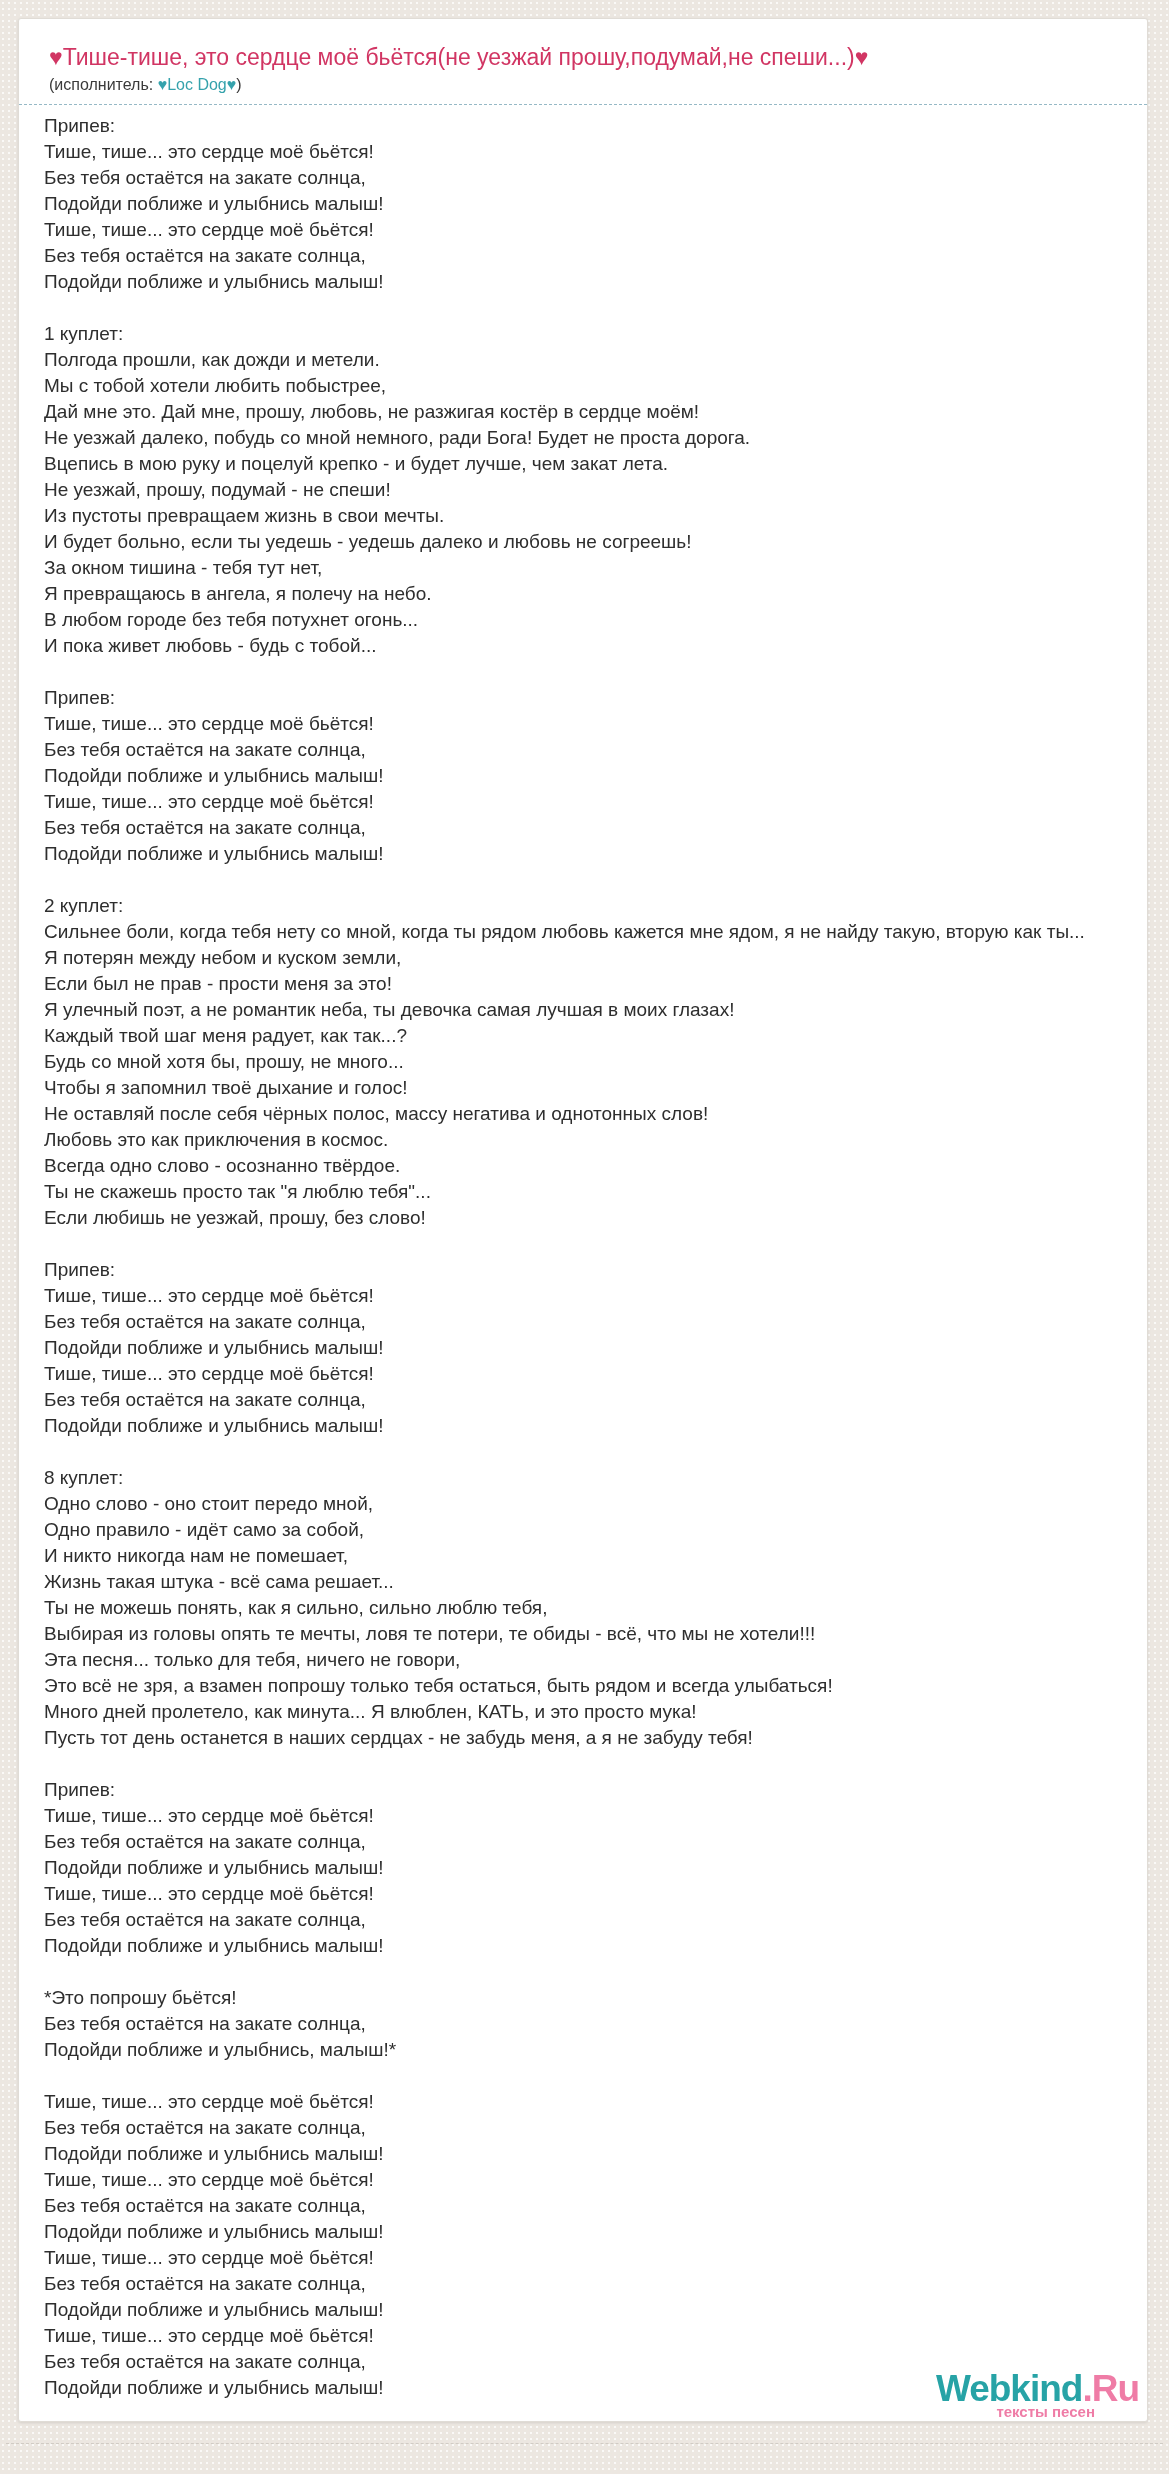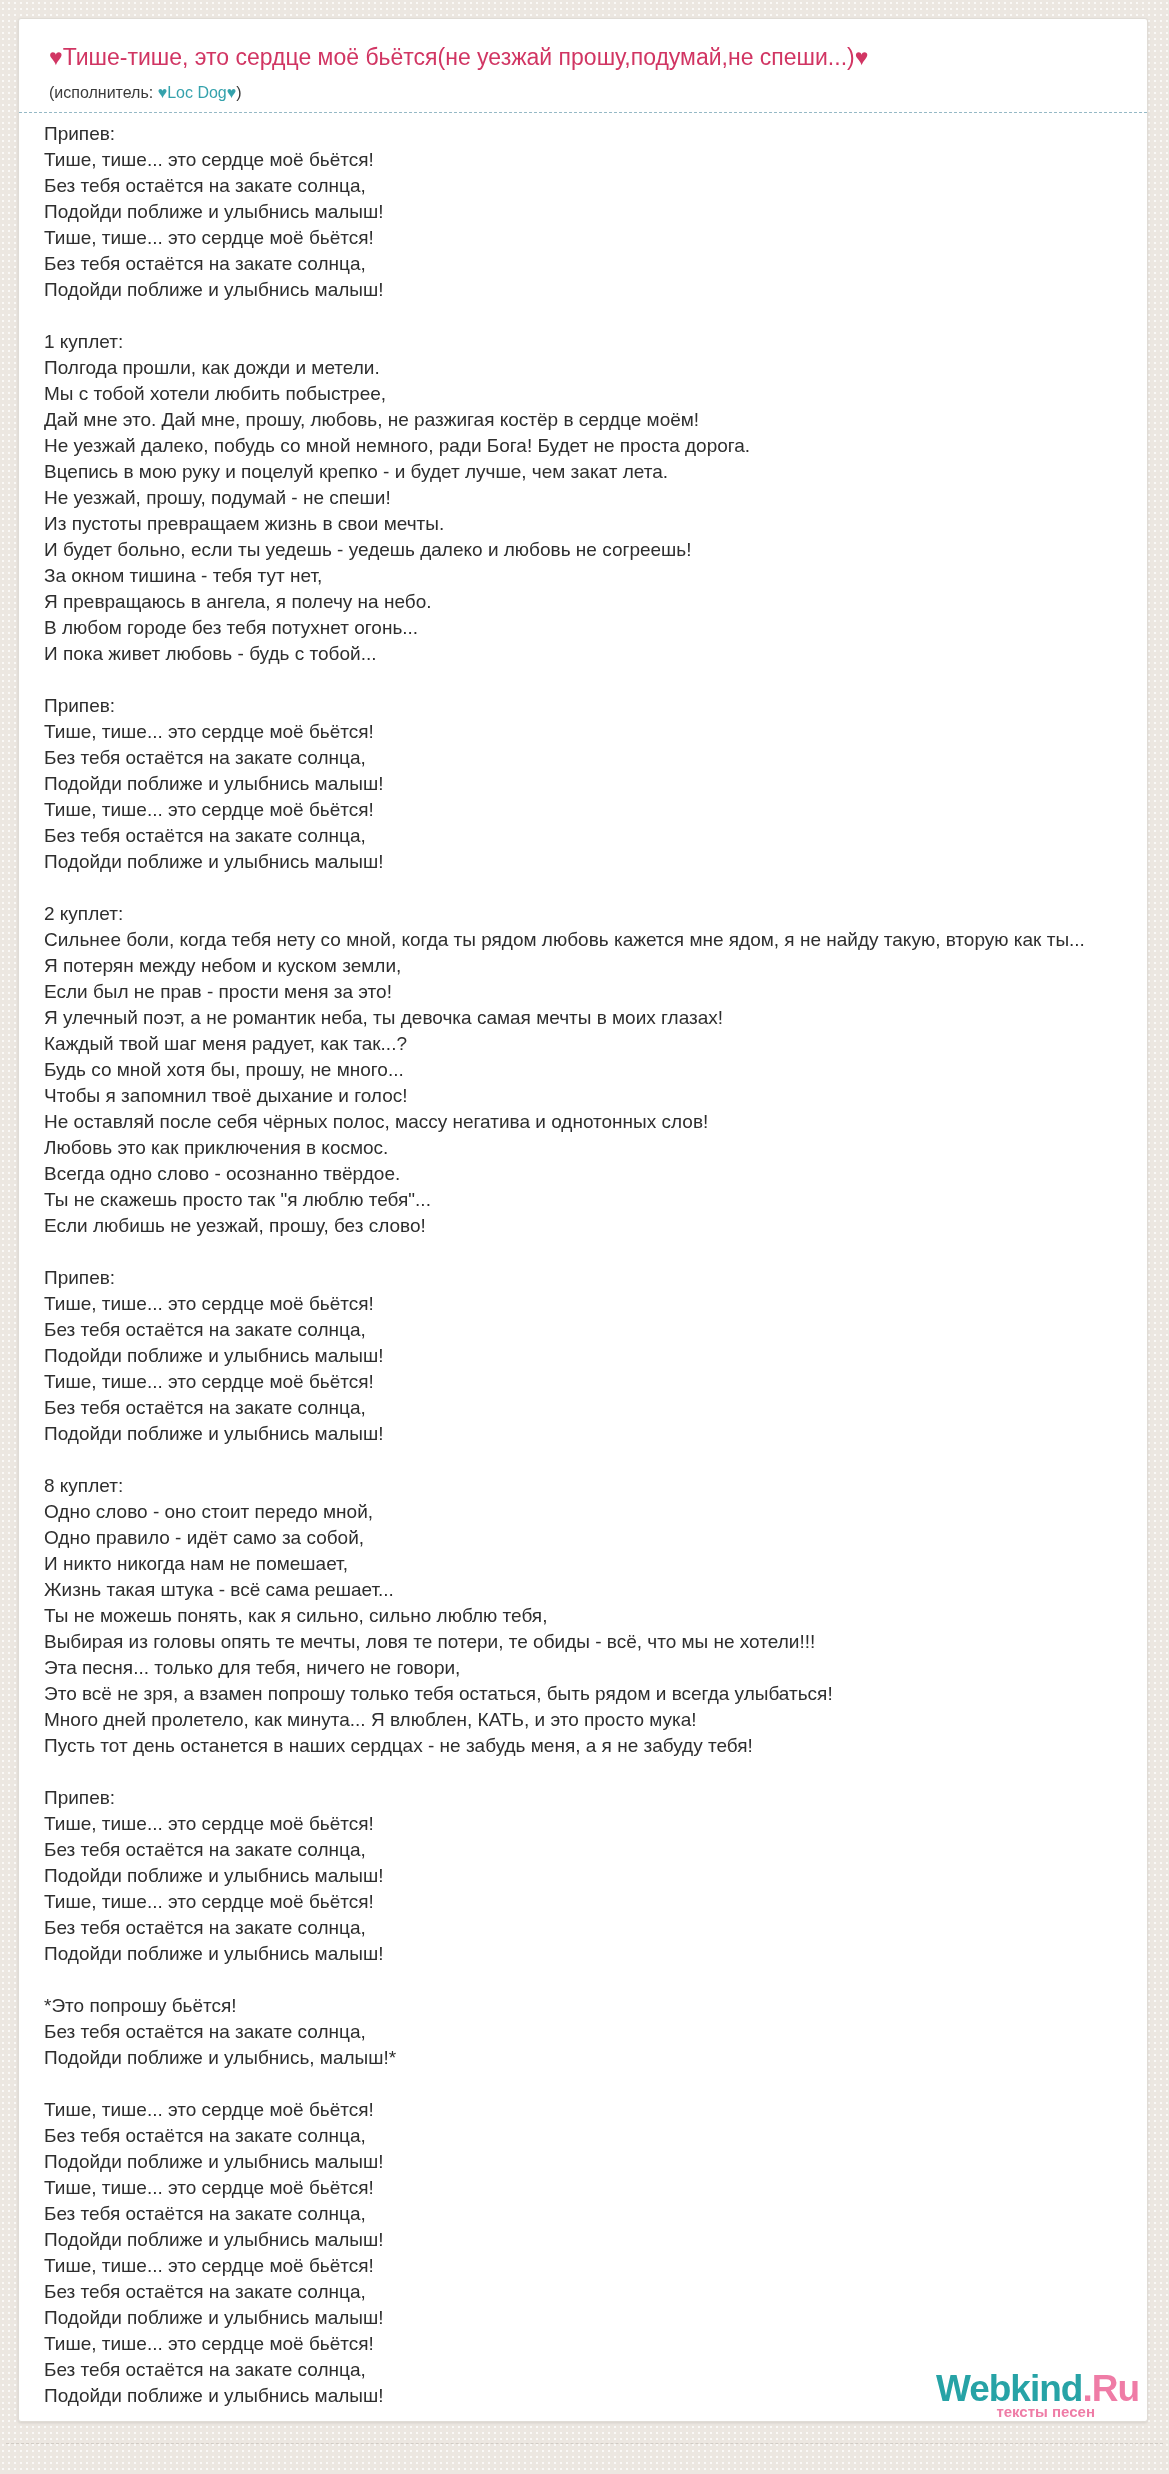--- a/index.html
+++ b/index.html
@@ -29,21 +29,21 @@
     border-bottom: 1px dashed var(--separator, #96b9c6);
   }
   .song-title {
     margin: 0;
     font-size: 23px;
     font-weight: normal;
     line-height: 28px;
     color: var(--title, #d13563);
   }
   .artist-line {
-    margin-top: 13px;
+    margin-top: 5px;
     font-size: 16px;
     color: #3a3a3a;
   }
   .artist-link {
     color: var(--link, #35a2ac);
     text-decoration: none;
     cursor: pointer;
   }
   .lyrics {
     padding: 8px 9px 0 25px;
@@ -120,21 +120,21 @@
       <div class="lyric-line">Без тебя остаётся на закате солнца,</div>
       <div class="lyric-line">Подойди поближе и улыбнись малыш!</div>
       <div class="lyric-line">Тише, тише... это сердце моё бьётся!</div>
       <div class="lyric-line">Без тебя остаётся на закате солнца,</div>
       <div class="lyric-line">Подойди поближе и улыбнись малыш!</div>
       <div class="lyric-line">&nbsp;</div>
       <div class="lyric-line">2 куплет:</div>
       <div class="lyric-line">Сильнее боли, когда тебя нету со мной, когда ты рядом любовь кажется мне ядом, я не найду такую, вторую как ты...</div>
       <div class="lyric-line">Я потерян между небом и куском земли,</div>
       <div class="lyric-line">Если был не прав - прости меня за это!</div>
-      <div class="lyric-line">Я улечный поэт, а не романтик неба, ты девочка самая мечты в моих глазах!</div>
+      <div class="lyric-line">Я улечный поэт, а не романтик неба, ты девочка самая лучшая в моих глазах!</div>
       <div class="lyric-line">Каждый твой шаг меня радует, как так...?</div>
       <div class="lyric-line">Будь со мной хотя бы, прошу, не много...</div>
       <div class="lyric-line">Чтобы я запомнил твоё дыхание и голос!</div>
       <div class="lyric-line">Не оставляй после себя чёрных полос, массу негатива и однотонных слов!</div>
       <div class="lyric-line">Любовь это как приключения в космос.</div>
       <div class="lyric-line">Всегда одно слово - осознанно твёрдое.</div>
       <div class="lyric-line">Ты не скажешь просто так "я люблю тебя"...</div>
       <div class="lyric-line">Если любишь не уезжай, прошу, без слово!</div>
       <div class="lyric-line">&nbsp;</div>
       <div class="lyric-line">Припев:</div>

